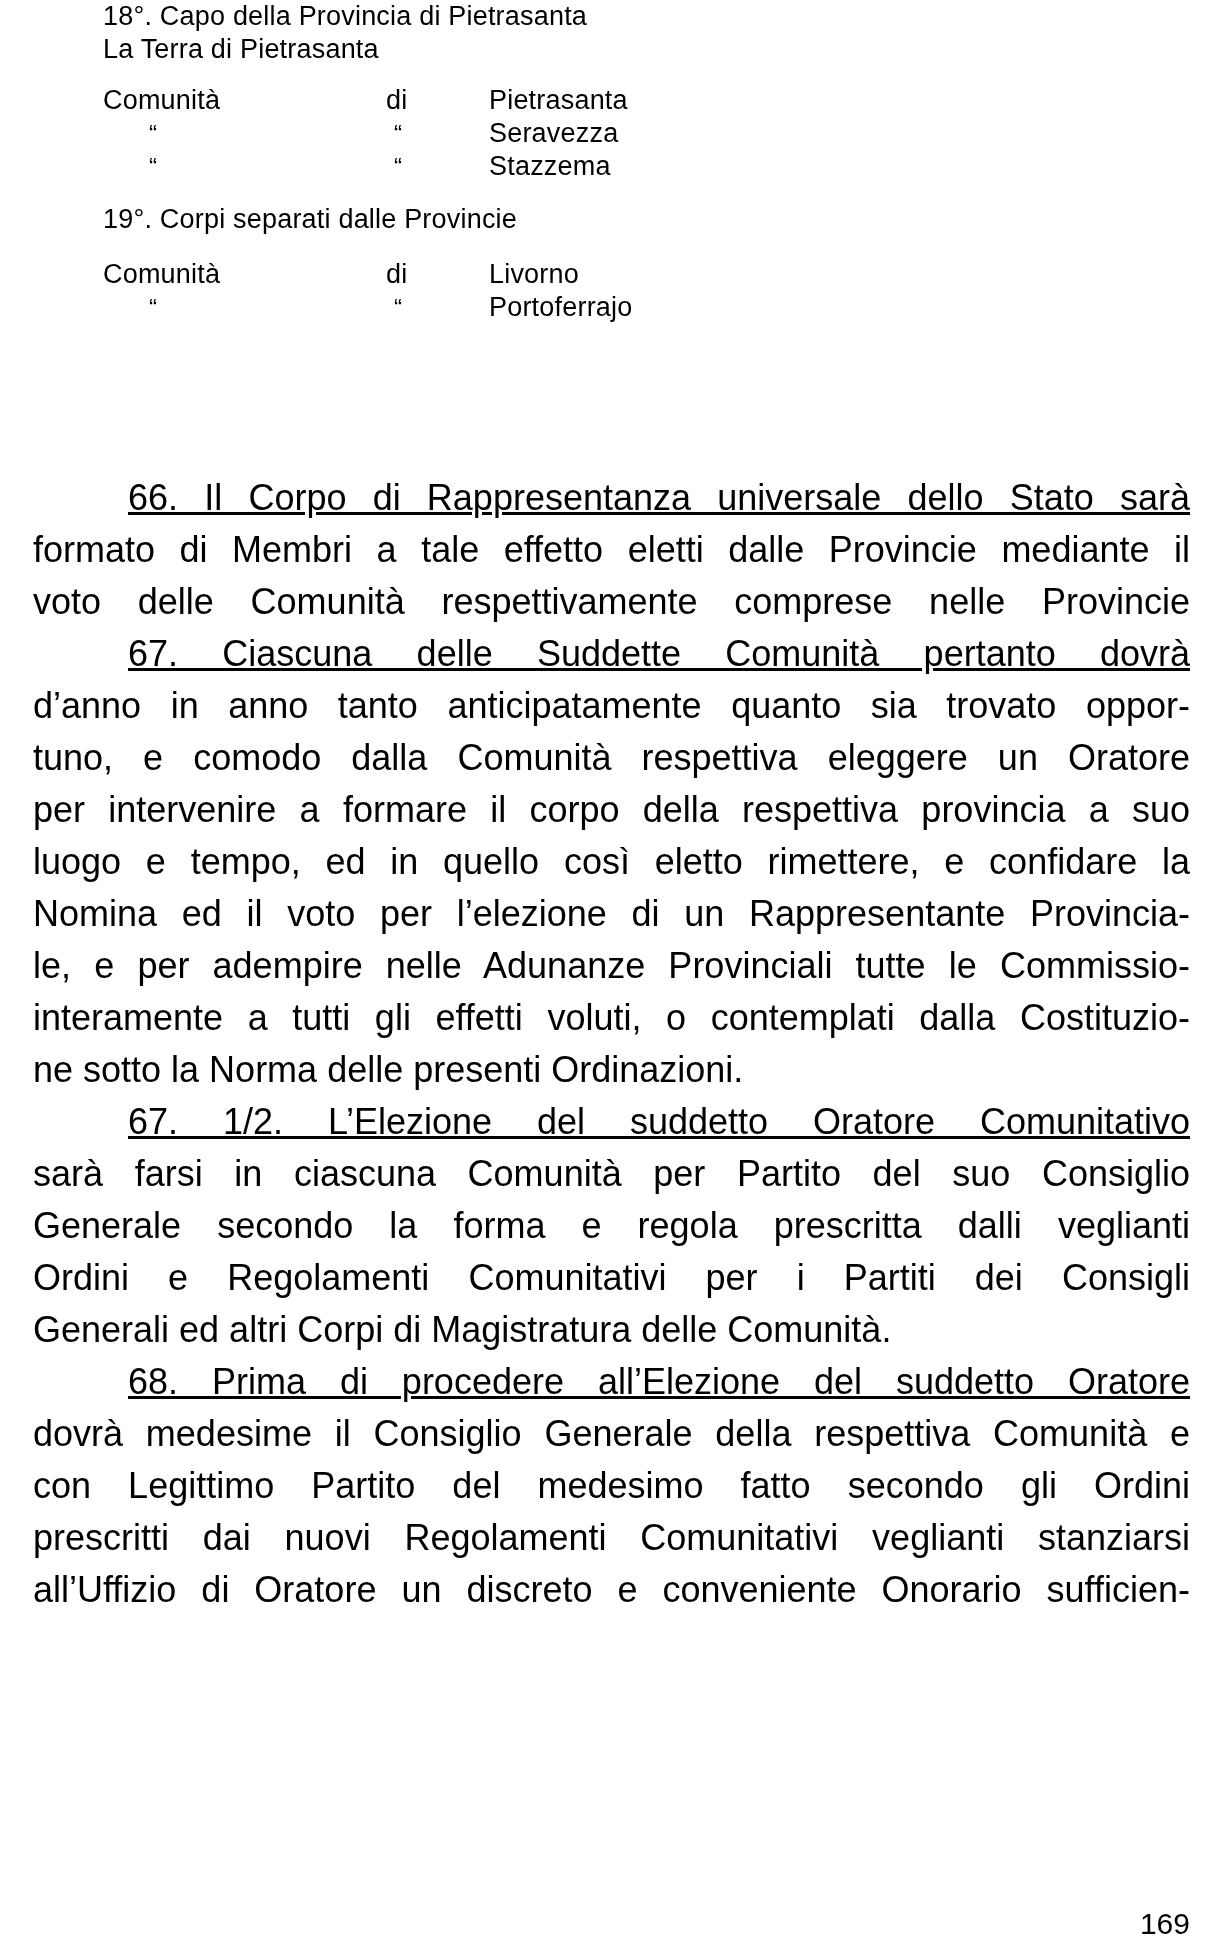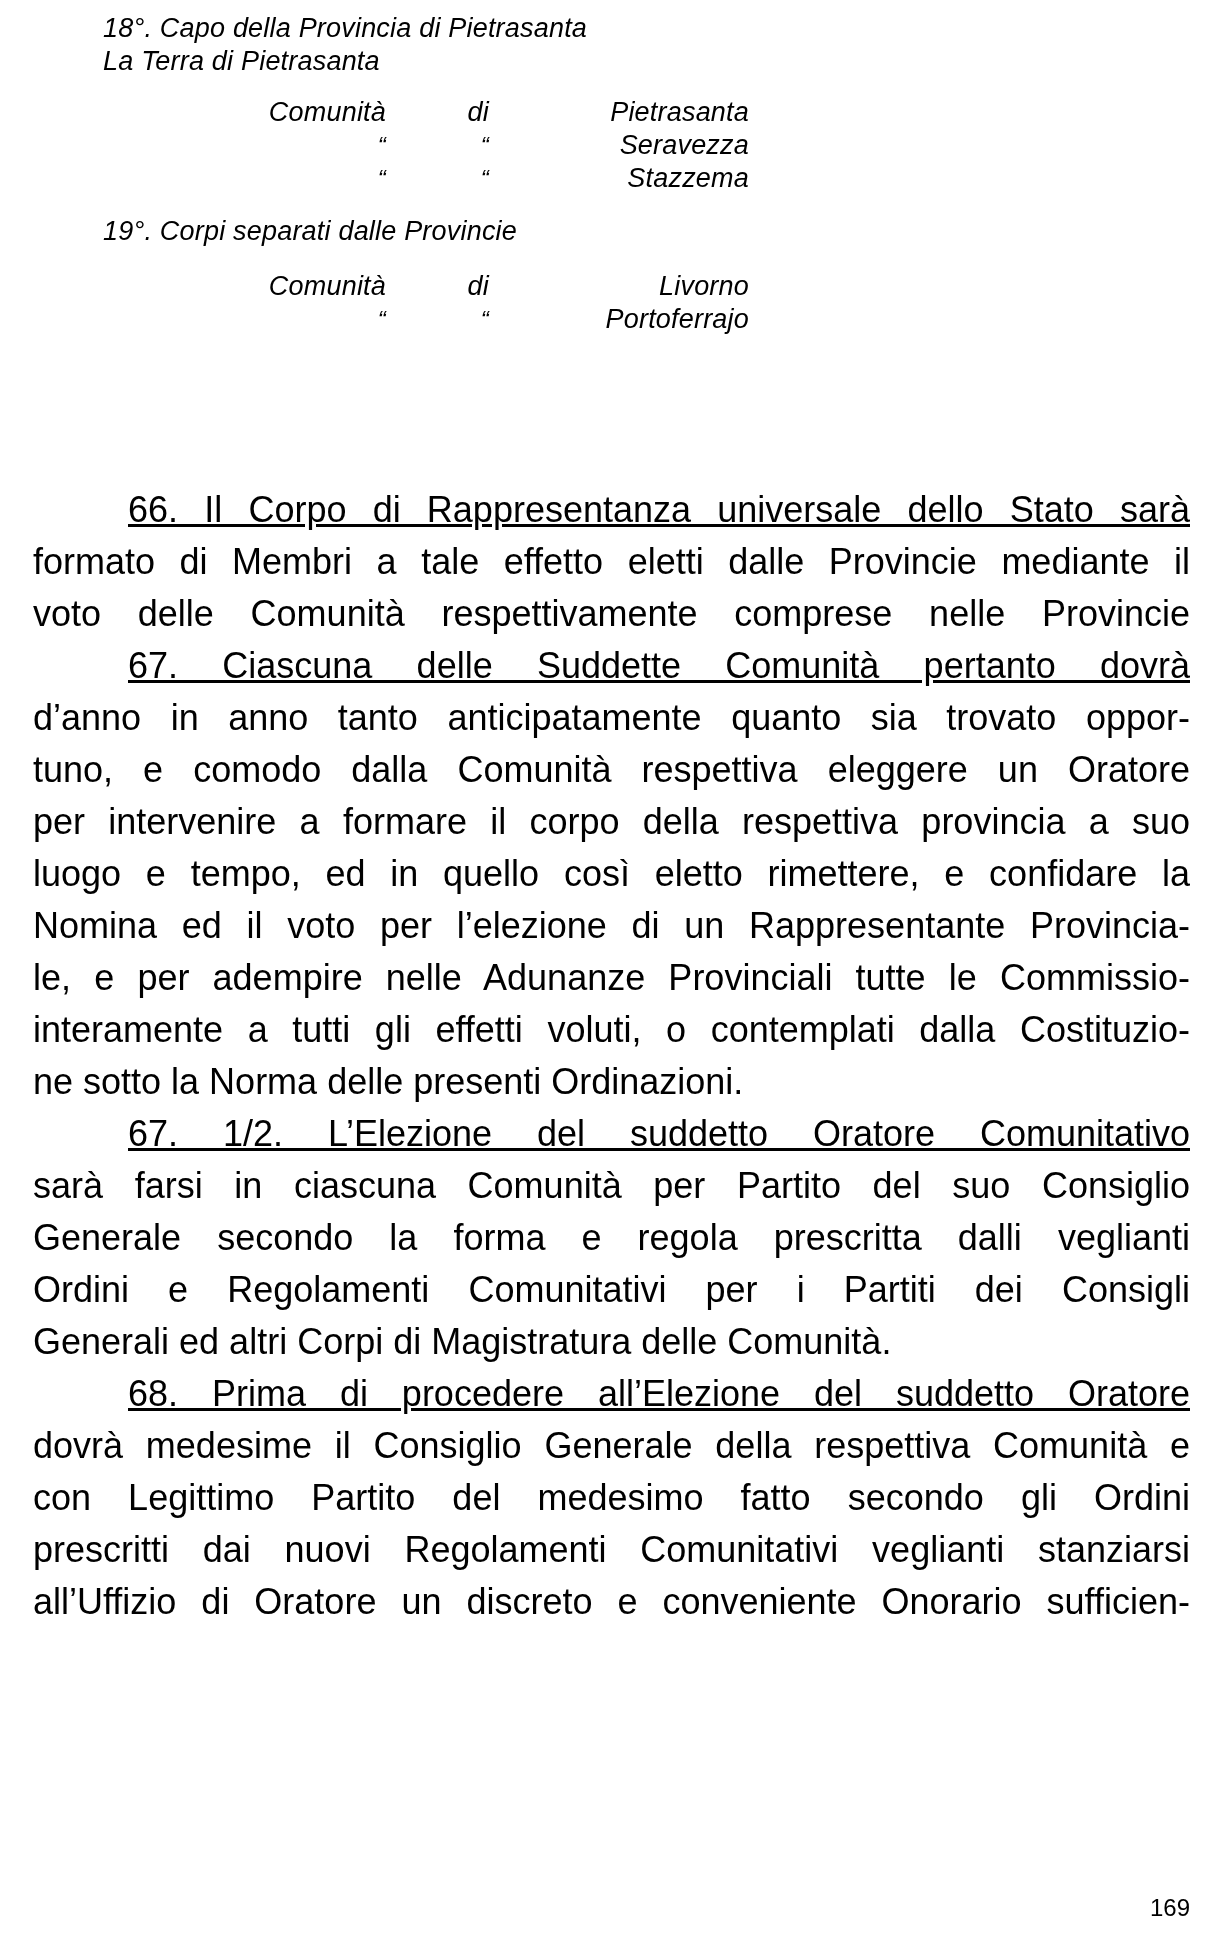--- a/index.html
+++ b/index.html
@@ -11,40 +11,38 @@
     position: relative;
     width: 1220px;
     height: 1960px;
     background: #ffffff;
     color: #000000;
     font-family: "Liberation Sans", "DejaVu Sans", sans-serif;
     overflow: hidden;
   }
   
   .header {
-    padding-top: 12px;
+    padding-top: 0;
     padding-left: 103px;
     font-size: 27px;
     line-height: 33px;
     letter-spacing: 0.2px;
-    font-style: italic;
   }
   .h-line { white-space: nowrap; }
   .comm-table {
     border-collapse: collapse;
     margin-top: 18px;
     margin-bottom: 0;
   }
   .comm-table td {
     padding: 0;
     height: 33px;
     vertical-align: bottom;
     font-size: 27px;
     line-height: 33px;
-    text-align: right;
   }
   .comm-table td.c1 { width: 237px; }
   .comm-table td.c2 { width: 95px; }
   .comm-table td.c3 { min-width: 260px; }
   .comm-table tr.ditto td.c1 { padding-left: 46px; font-size: 24px; }
   .comm-table tr.ditto td.c2 { padding-left: 8px;  font-size: 24px; }
   .sec19 { margin-top: 20px; }
   .comm-table.t2 { margin-top: 22px; }
   
   .bodytext {
@@ -63,22 +61,22 @@
   }
   .line.indent { padding-left: 95px; text-decoration: underline; }
   .line.last {
     text-align: left;
     text-align-last: left;
   }
   
   .pageno {
     position: absolute;
     right: 30px;
-    bottom: 32px;
-    font-size: 24px;
+    bottom: 16px;
+    font-size: 30px;
     line-height: 40px;
   }
 </style>
 </head>
 <body>
 
 <div class="page">
 
   <div class="header">
     <div class="h-line">18°. Capo della Provincia di Pietrasanta</div>

